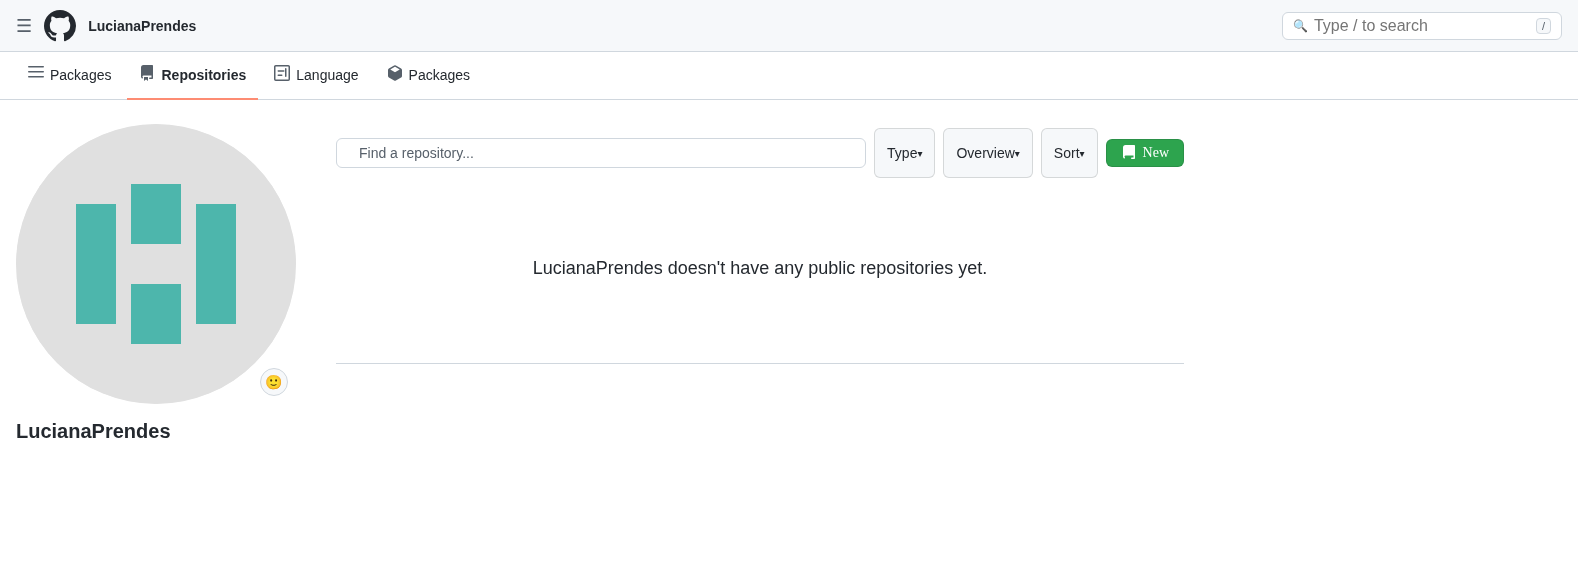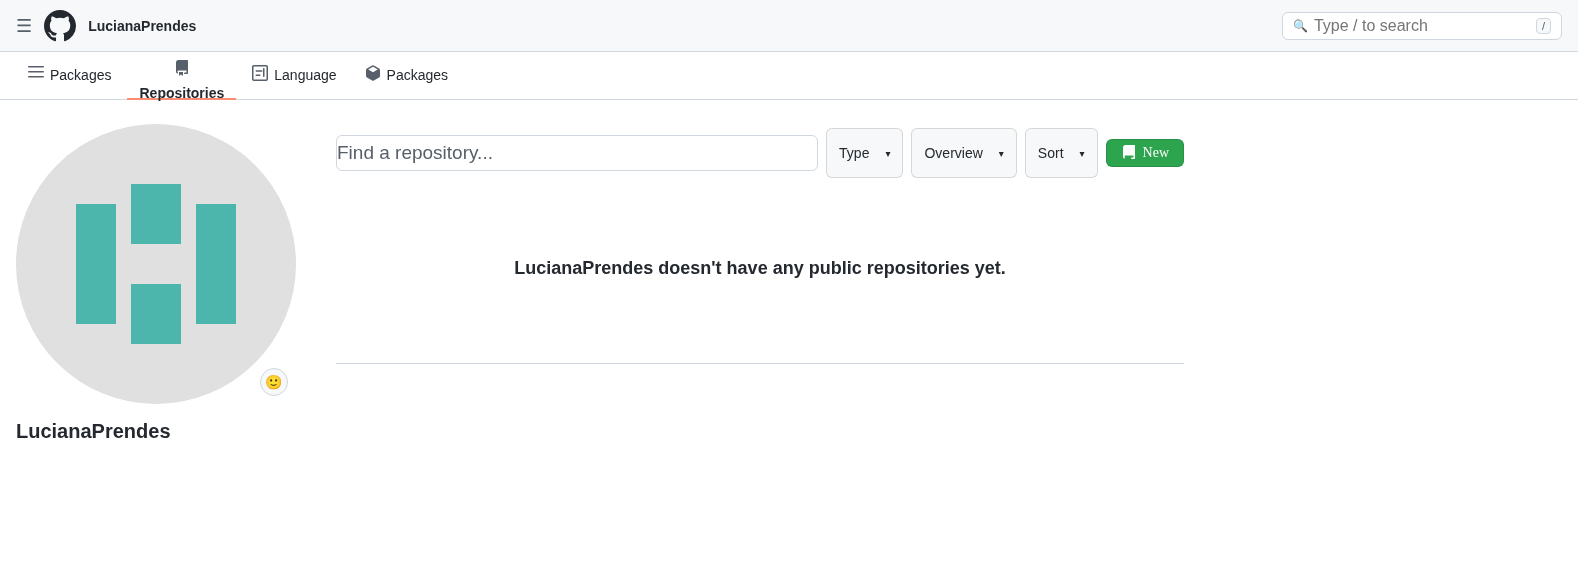--- a/index.html
+++ b/index.html
@@ -63,21 +63,21 @@
       align-items: center;
       gap: 6px;
       padding: 8px 12px;
       font-size: 14px;
       color: #24292f;
       cursor: pointer;
       border-bottom: 2px solid transparent;
       height: 48px;
       text-decoration: none;
     }
-    .tab-item.active { font-weight: 600; border-bottom-color: #fd8c73; color: #24292f; flex-direction: column; }
+    .tab-item.active { font-weight: 600; border-bottom-color: #fd8c73; color: #24292f; }
     .tab-icon { font-size: 14px; color: #57606a; }
 
     
     .main-content {
       display: flex;
       padding: 24px 16px;
       gap: 24px;
       max-width: 1200px;
     }
 
@@ -147,40 +147,40 @@
       padding-top: 4px;
     }
     .repos-toolbar {
       display: flex;
       align-items: center;
       gap: 8px;
       margin-bottom: 20px;
     }
     .find-repo-input {
       flex: 1;
-      padding: 6px 0;
+      padding: 6px 22px;
       border: 1px solid #d0d7de;
       border-radius: 6px;
-      font-size: 19px;
+      font-size: 14px;
       color: #24292f;
       background: #fff;
       outline: none;
     }
     .find-repo-input::placeholder { color: #57606a; }
     .dropdown-btn {
       padding: 16px 12px;
       font-size: 14px;
       color: #24292f;
       background: #f6f8fa;
       border: 1px solid rgba(27,31,36,0.15);
       border-radius: 6px;
       cursor: pointer;
       display: flex;
       align-items: center;
-      gap: 16px;
+      gap: 0;
       white-space: nowrap;
     }
     .chevron { font-size: 10px; }
     .new-repo-btn {
       padding: 5px 14px;
       font-size: 14px;
       font-weight: 500;
       color: #fff;
       background: #2da44e;
       border: 1px solid rgba(27,31,36,0.15);
@@ -190,21 +190,21 @@
       align-items: center;
       gap: 6px;
       white-space: nowrap;
       font-family: Liberation Serif, serif;
     }
 
     .empty-repos-msg {
       text-align: center;
       padding: 60px 20px;
       font-size: 18px;
-      font-weight: 700;
+      font-weight: 400;
       color: #24292f;
     }
 
     .bottom-divider {
       border: none;
       border-top: 1px solid #d0d7de;
       margin-top: 24px;
     }
   </style>
 </head>

